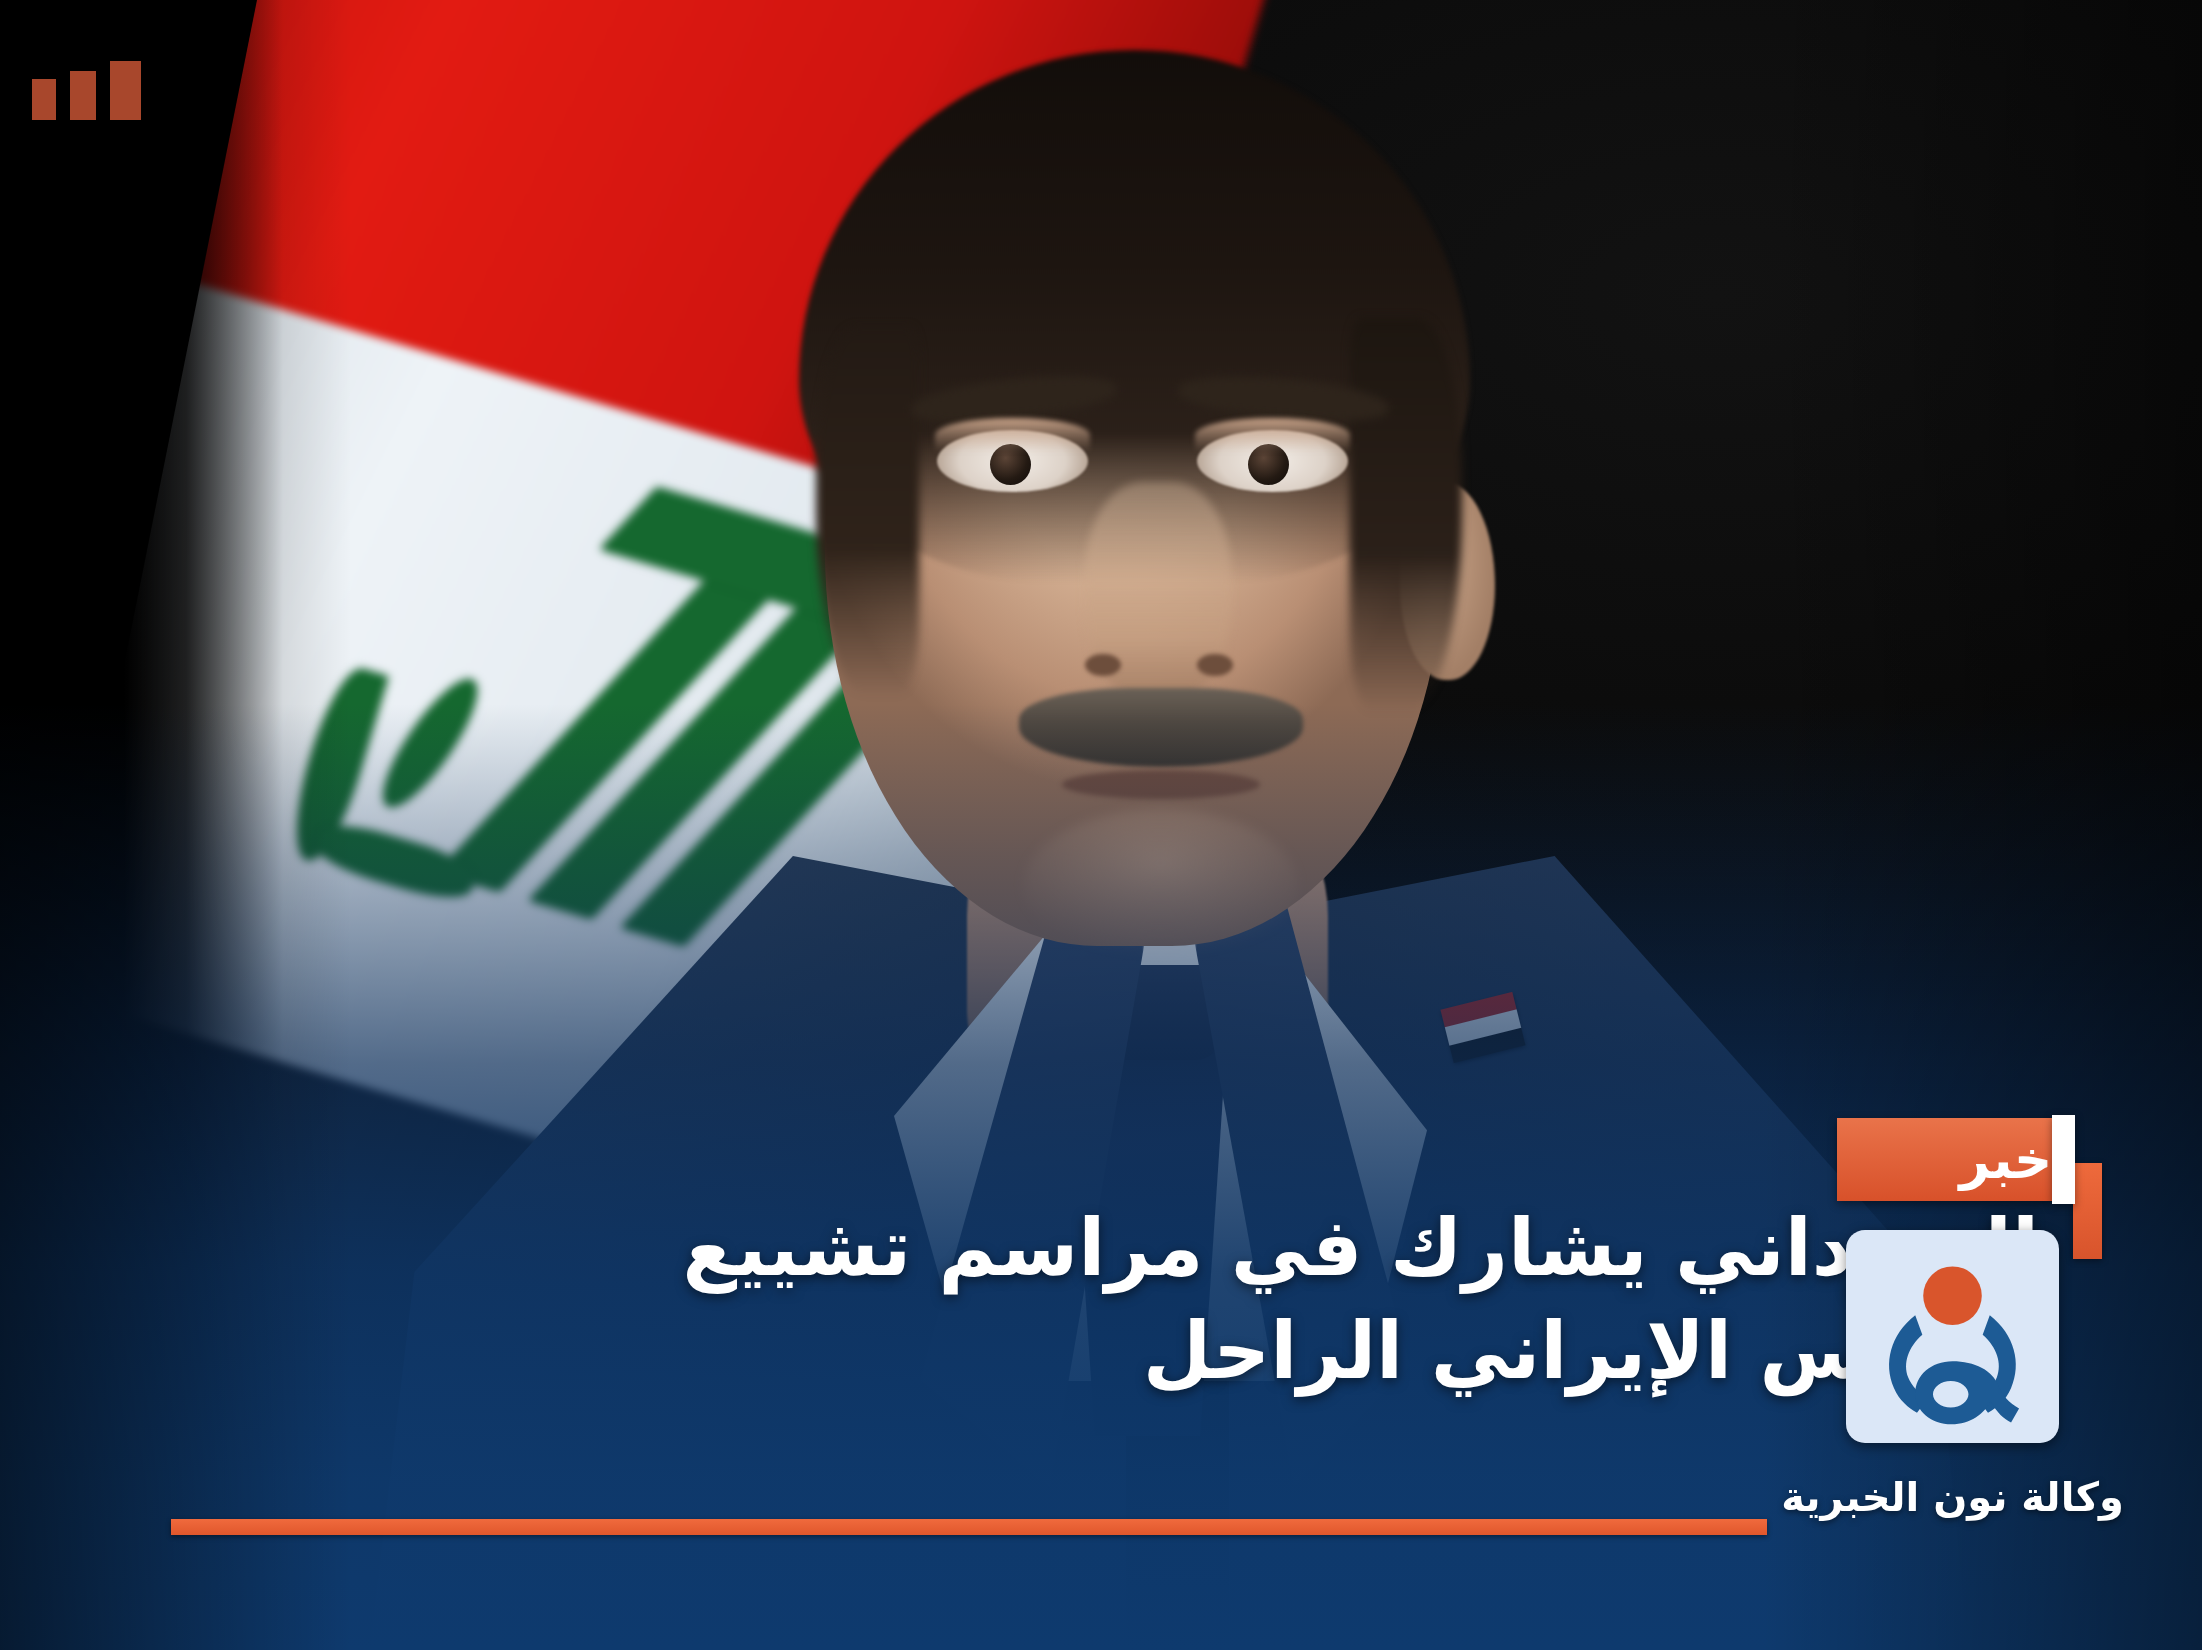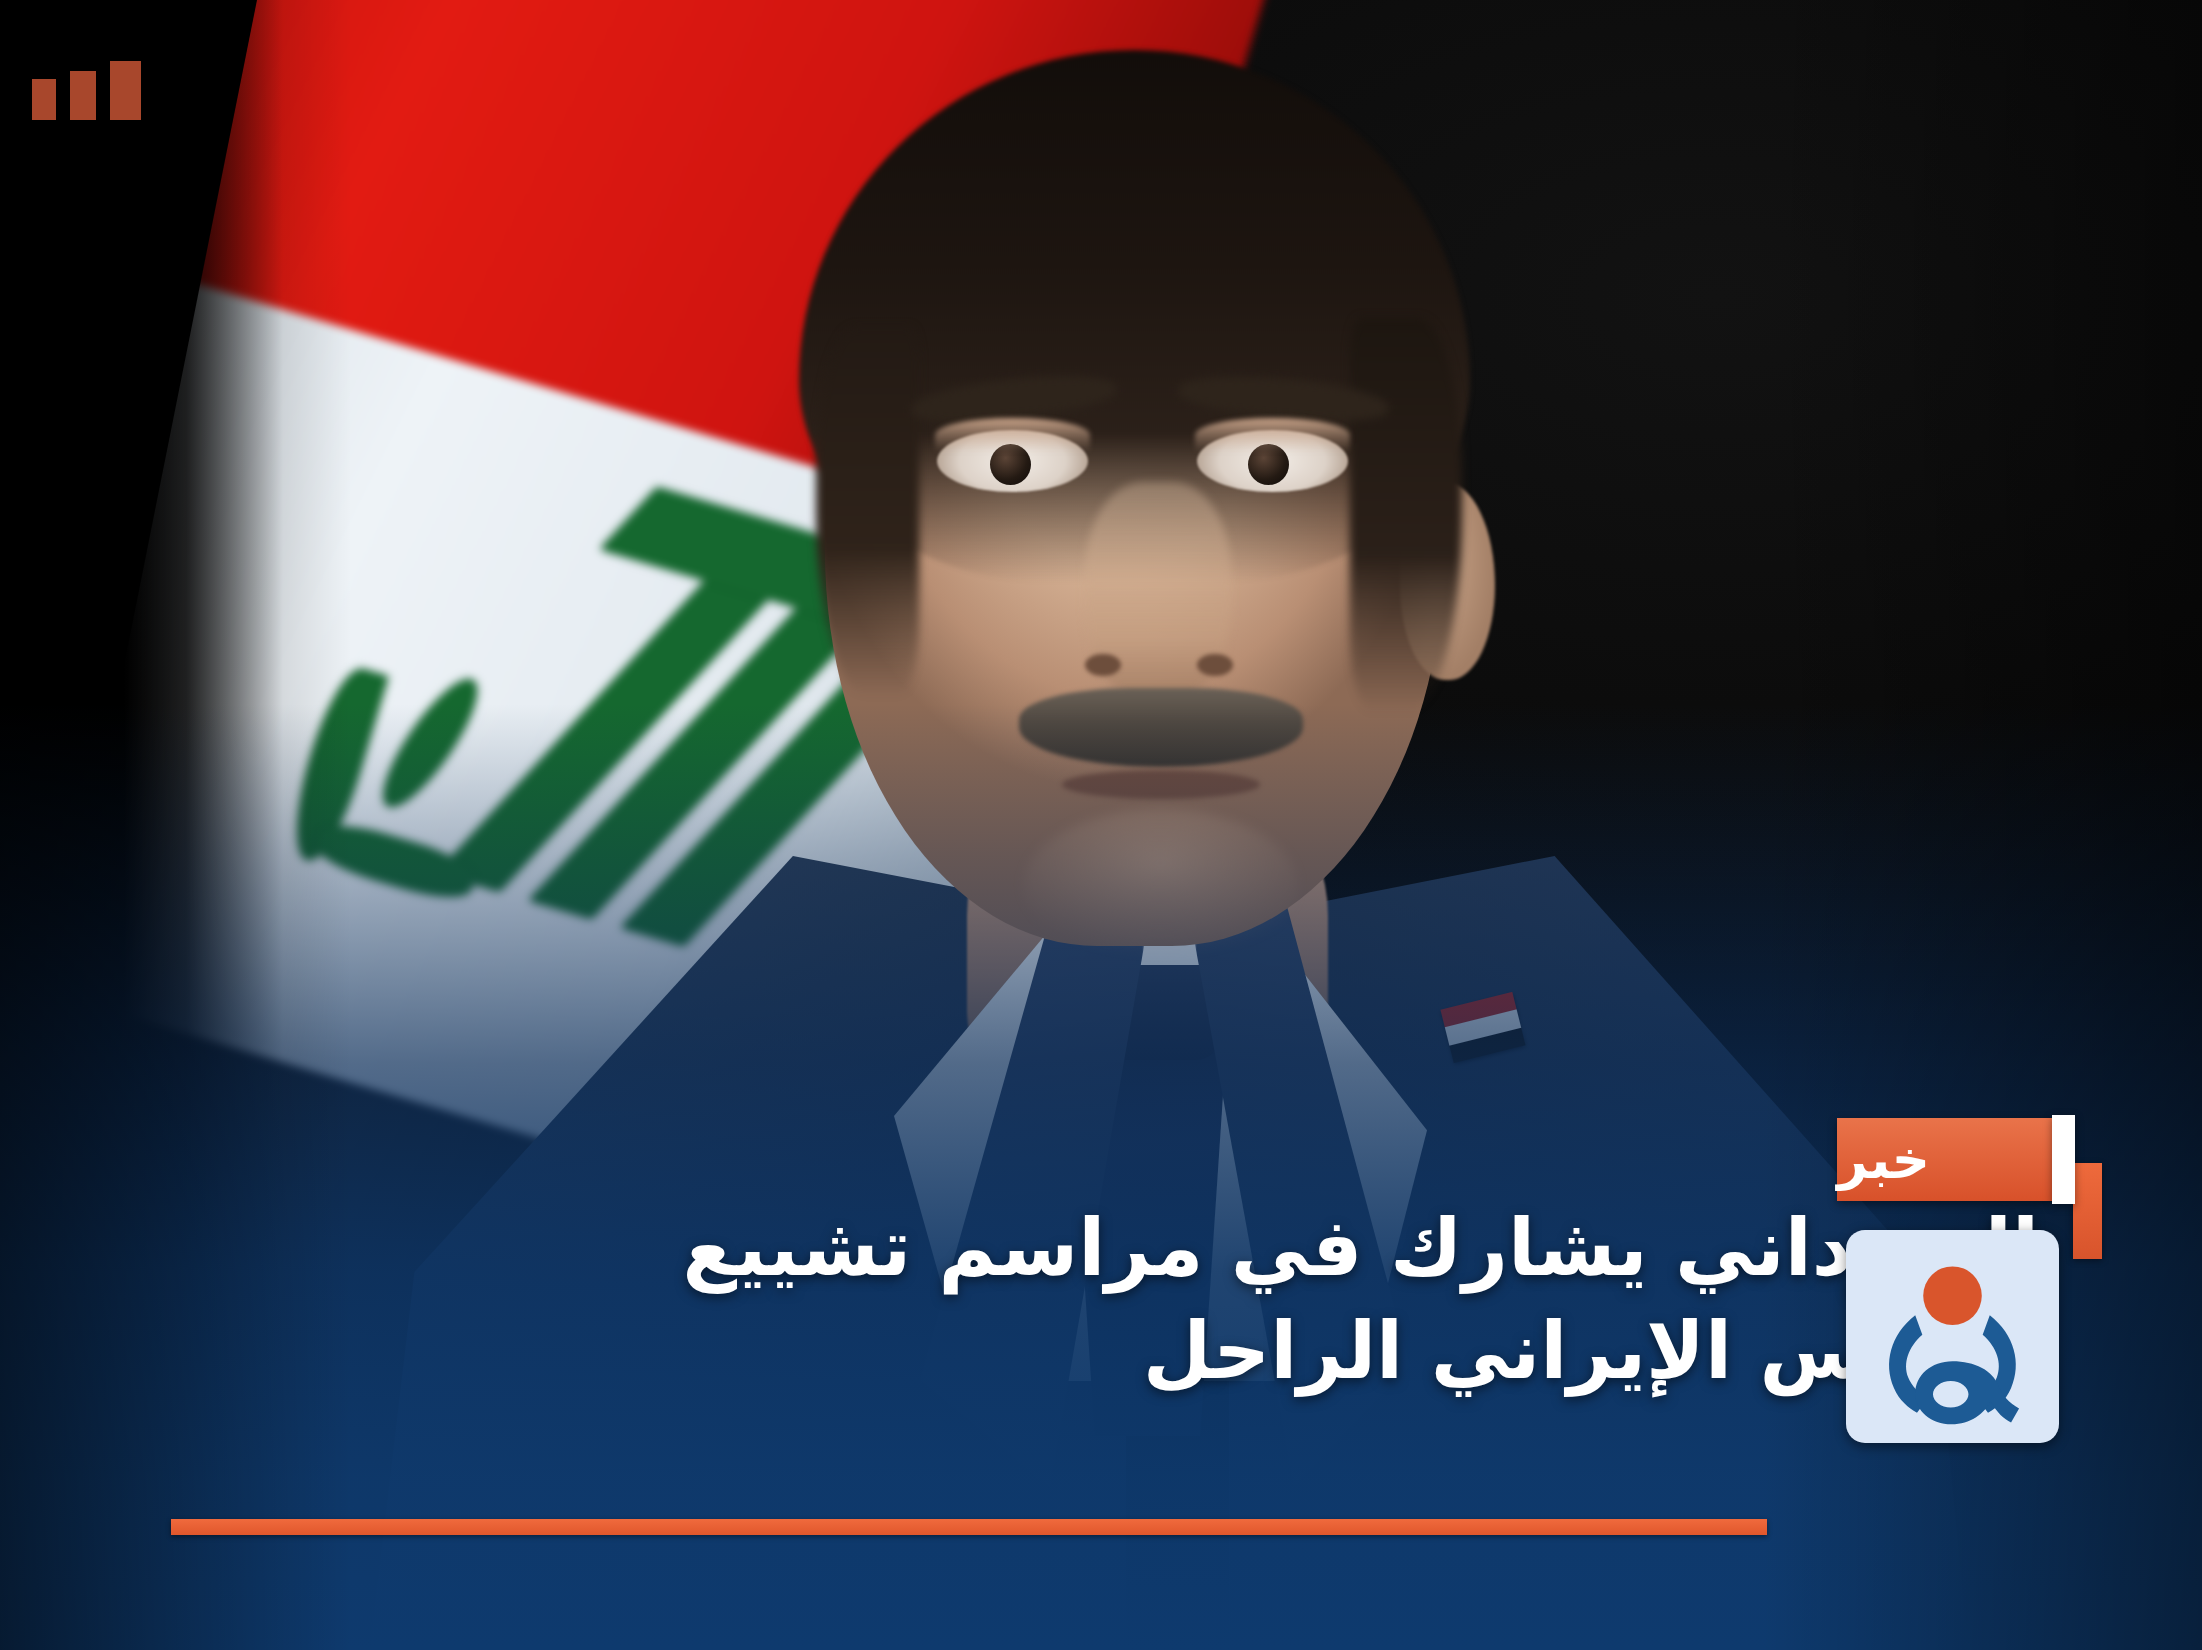--- a/index.html
+++ b/index.html
@@ -245,21 +245,21 @@
     margin-right:15.5px;
   }
   .newsbadge .box{
     display:block;
     width:215px;height:83px;
     background:linear-gradient(180deg,#e9734a 0%,#d8512a 100%);
     color:#fff;
     font-size:53px;
     font-weight:700;
     line-height:83px;
-    text-align:left;
+    text-align:right;
     box-shadow:0 2.6px 8.6px rgba(0,0,0,.45);
   }
   .newsbadge .tick{
     position:absolute;
     right:-22.4px;top:-3.4px;
     width:22.4px;height:89px;
     background:#fff;
     box-shadow:0 2.6px 8.6px rgba(0,0,0,.4);
   }
 
@@ -384,16 +384,17 @@
         <path d="M162 96 C190 118 198 150 186 178 C180 192 170 200 160 206
                  L148 190 C158 184 166 176 170 166 C176 150 170 132 154 118 Z" fill="#1d5b95"></path>
         <path d="M120 148 C96 148 78 164 78 184 C78 204 96 219 119 219
                  C140 219 156 207 163 193 C170 206 178 213 186 217
                  L195 201 C184 195 176 186 172 176 C165 158 145 148 120 148 Z
                  M118 170 C129 170 138 177 138 185 C138 193 129 200 118 200
                  C107 200 98 193 98 185 C98 177 107 170 118 170 Z" fill="#1d5b95"></path>
       </svg>
     </div>
 
+    <div class="agency">وكالة نون الخبرية</div>
   </div>
 
 </div>
 
 
 </body></html>

